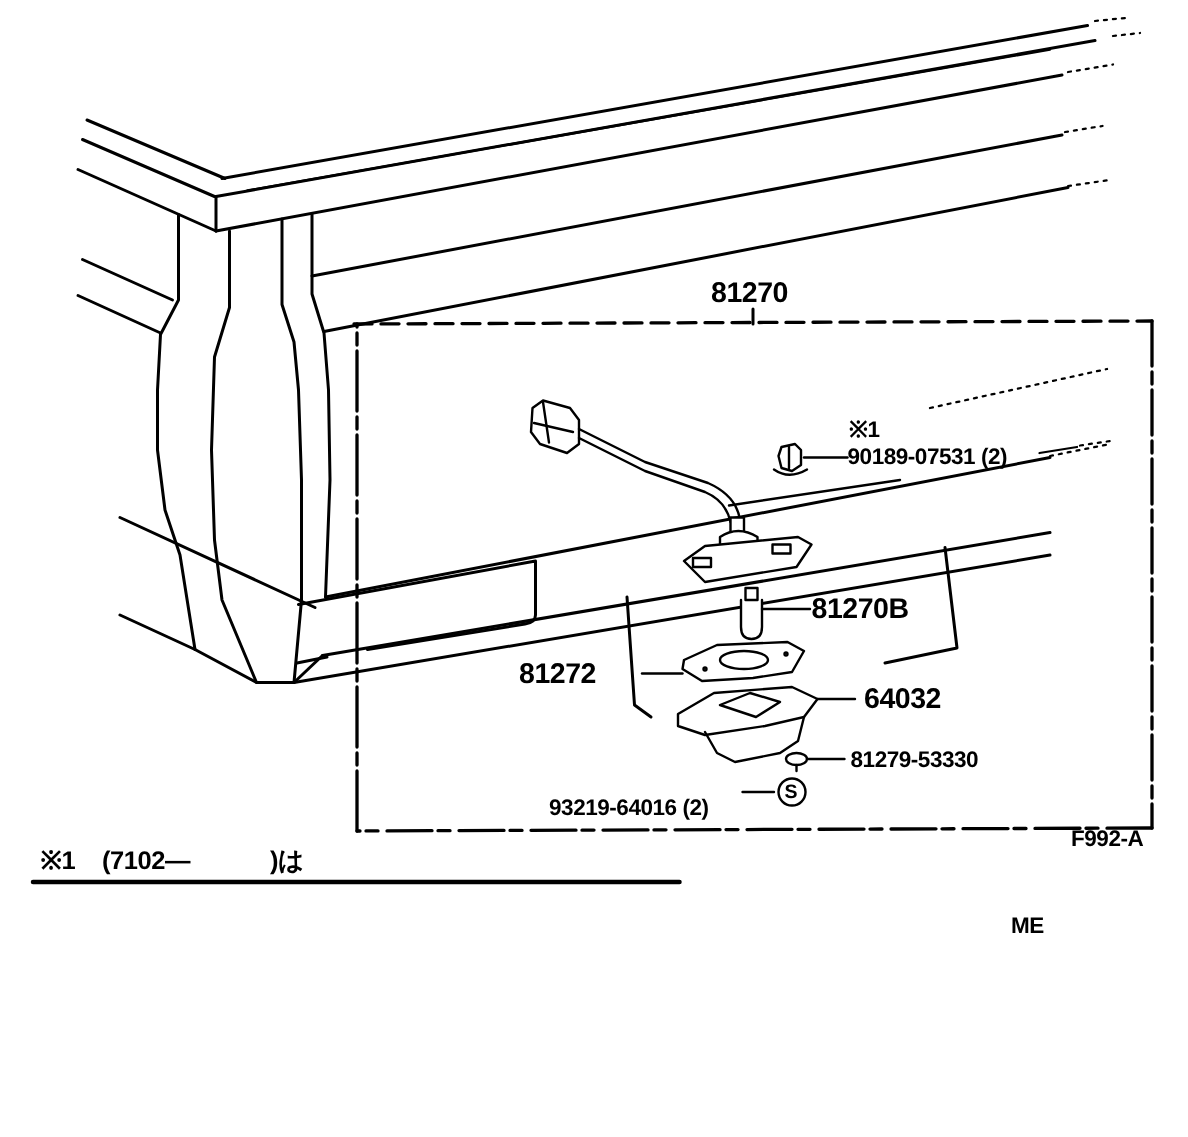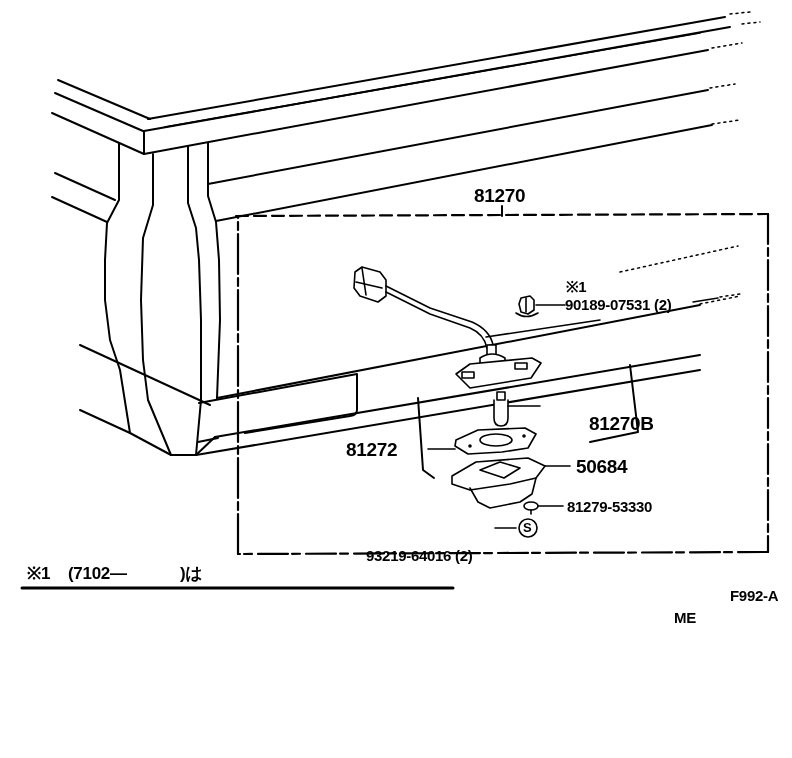--- a/index.html
+++ b/index.html
@@ -132,30 +132,30 @@
     </g>
 
     <line x1="22" y1="588" x2="453" y2="588" stroke-width="3"></line>
   </svg>
 
   <span class="lbl big" style="left:474px; top:186px;">81270</span>
 
   <span class="lbl mid" style="left:566px; top:279px;">※1</span>
   <span class="lbl code" style="left:565px; top:297px;">90189-07531 (2)</span>
 
-  <span class="lbl big" style="left:541px; top:414px;margin-left:48px;">81270B</span>
+  <span class="lbl big" style="left:541px; top:397px;">81270B</span>
 
   <span class="lbl big" style="left:346px; top:440px;">81272</span>
 
-  <span class="lbl big" style="left:576px; top:457px;">50684</span>
+  <span class="lbl big" style="left:576px; top:457px;">64032</span>
 
   <span class="lbl code" style="left:567px; top:499px;">81279-53330</span>
 
-  <span class="lbl code" style="left:366px; top:548px;">93219-64016 (2)</span>
+  <span class="lbl code" style="left:366px; top:531px;">93219-64016 (2)</span>
   <span class="lbl" style="left:523px; top:521px; font-size:13px;">S</span>
 
   <span class="lbl note" style="left:27px; top:565px;">※1</span>
   <span class="lbl note" style="left:68px; top:565px;">(7102—</span>
   <span class="lbl note" style="left:180px; top:565px;">)は</span>
 
   <span class="lbl mid" style="left:674px; top:567px;margin-top:43px;">ME</span>
-  <span class="lbl mid" style="left:714px; top:588px;margin-left:16px;">F992-A</span>
+  <span class="lbl mid" style="left:714px; top:552px;">F992-A</span>
 </div>
 
 </body></html>

